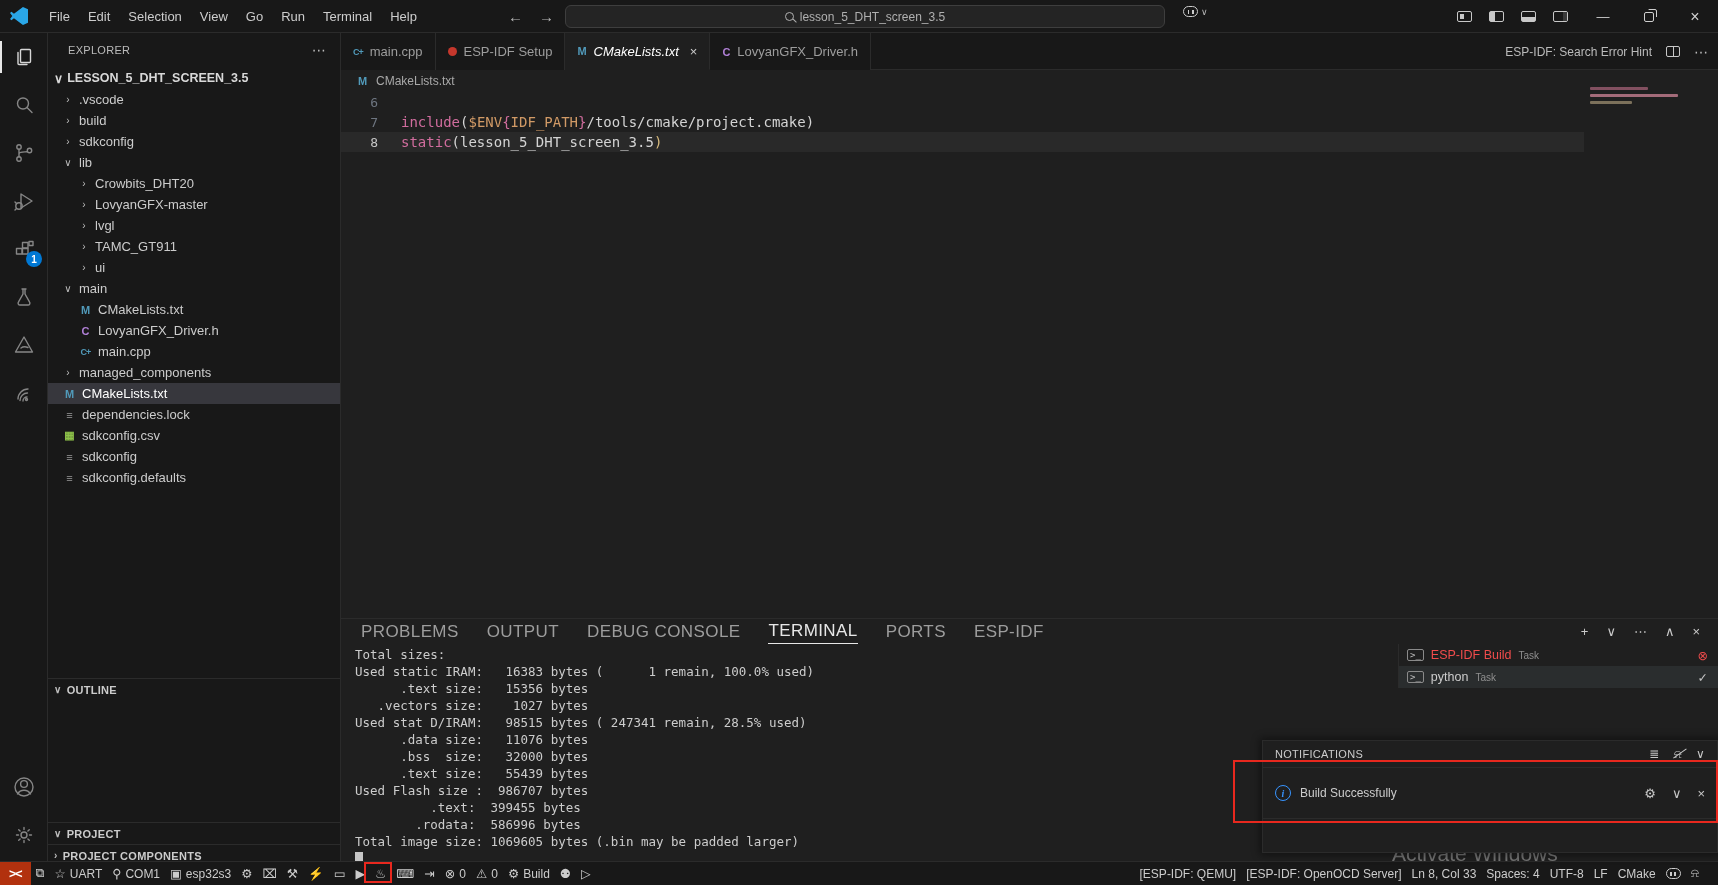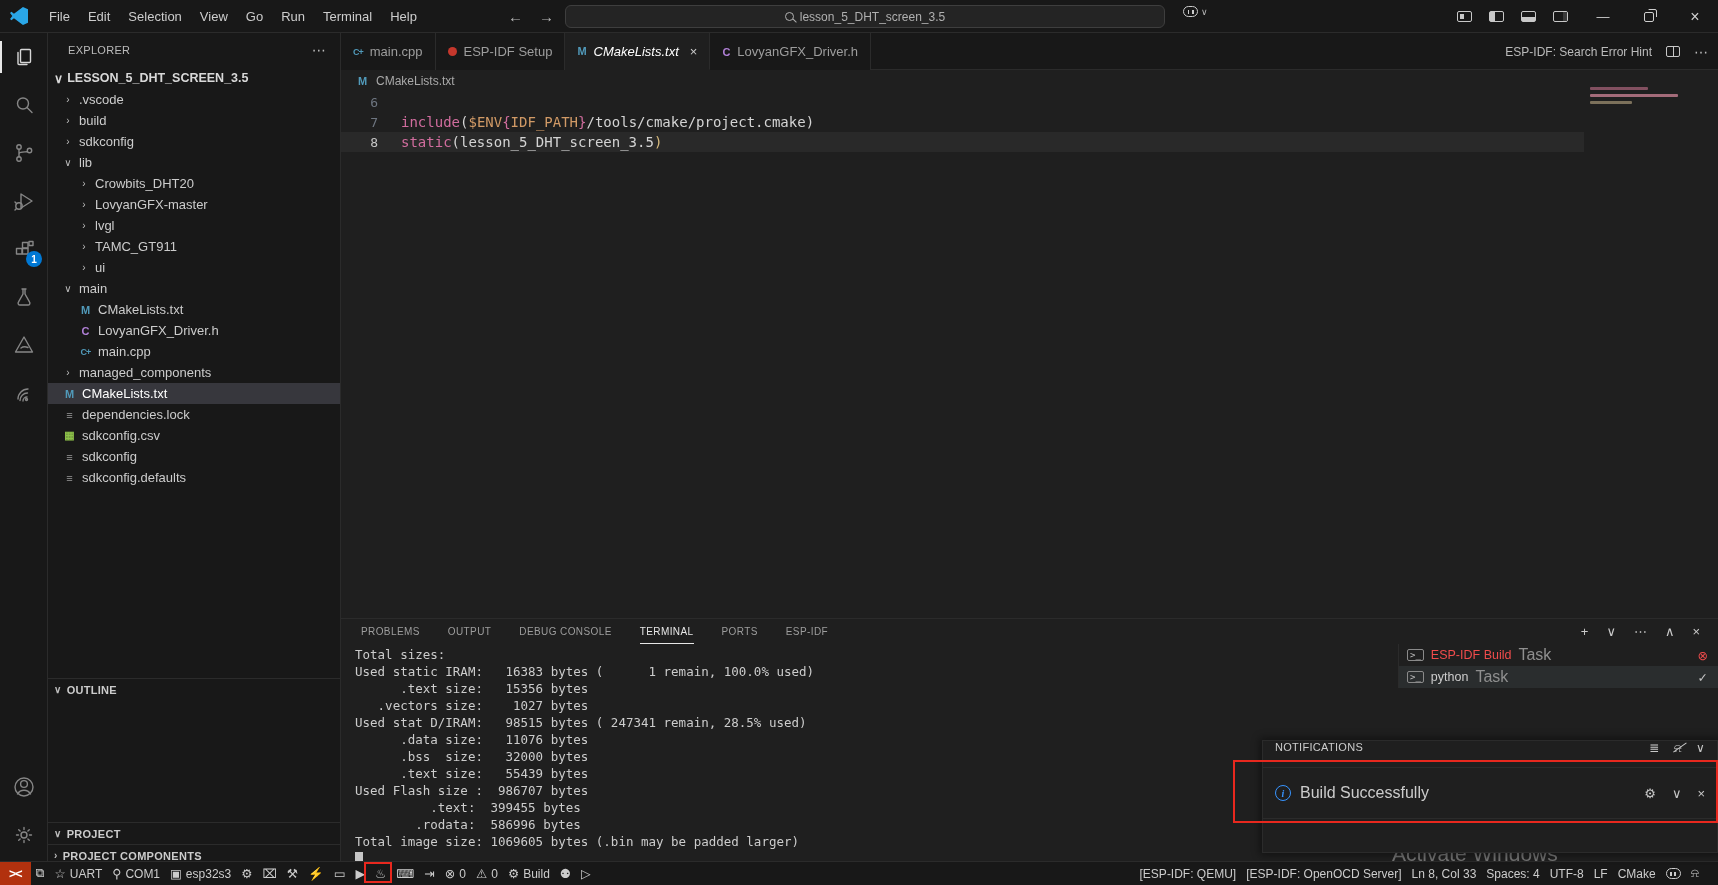--- a/index.html
+++ b/index.html
@@ -81,38 +81,38 @@
   .tok-kw{color:#d16d9e}
   .tok-var{color:#d19a66}
   .tok-pl{color:#d4d4d4}
   .tok-paren{color:#d7ba7d}
   #minimap{position:absolute;left:1249px;top:52px;width:104px;height:30px}
   .mmbar{position:absolute;height:2.6px;border-radius:1px}
 
   
   #panel{position:absolute;left:341px;top:618px;width:1377px;height:243px;background:#1f1f1f;border-top:1px solid #2b2b2b}
   #ptabs{position:absolute;left:20px;top:0;height:25px;display:flex;gap:28px;align-items:center}
-  .ptab{font-size:10px;letter-spacing:.4px;color:#9d9d9d;height:25px;display:flex;align-items:center;cursor:pointer}
+  .ptab{font-size:17px;letter-spacing:.4px;color:#9d9d9d;height:25px;display:flex;align-items:center;cursor:pointer}
   .ptab.active{color:#e7e7e7;border-bottom:1px solid #e7e7e7}
   #ptoolbar{position:absolute;right:18px;top:0;height:25px;display:flex;gap:18px;align-items:center;color:#cccccc;font-size:13px}
   #terminal{position:absolute;left:14px;top:27px;white-space:pre;font-size:12.5px;line-height:17px;color:#cccccc}
   #cursor{position:absolute;left:14px;width:8px;height:13px;background:#c6c6c6}
   #termlist{position:absolute;left:1057px;top:25px;width:320px;border-left:1px solid #2b2b2b}
   .term-row{height:22px;display:flex;align-items:center;gap:7px;padding:0 10px 0 8px;font-size:12.5px;cursor:pointer}
   .term-row.selected{background:#2a2d2e}
   .term-glyph{font-size:9px;border:1px solid #8a8a8a;border-radius:2px;padding:0 2px;color:#bdbdbd;font-family:"DejaVu Sans Mono",monospace}
   .term-label-red{color:#f14c4c}
-  .term-suffix{color:#8f8f8f;font-size:16px}
+  .term-suffix{color:#8f8f8f;font-size:10px}
   .term-status{margin-left:auto}
   .st-error{color:#f14c4c}
   .st-ok{color:#c5c5c5}
 
   
   #notif{position:absolute;left:1262px;top:740px;width:456px;height:113px;background:#1f1f1f;border:1px solid #2b2b2b;box-shadow:0 0 8px 2px rgba(0,0,0,.45);z-index:20}
-  #notif-header{height:26px;display:flex;align-items:flex-start;justify-content:space-between;padding:0 12px;font-size:11px;color:#cccccc;letter-spacing:.3px}
+  #notif-header{height:26px;display:flex;align-items:center;justify-content:space-between;padding:0 12px;font-size:11px;color:#cccccc;letter-spacing:.3px}
   #notif-hicons{display:flex;gap:14px;align-items:center;color:#c8c8c8;font-size:12px}
   .bell-slash{position:relative;display:inline-block}
   .bell-slash:after{content:"";position:absolute;left:-2px;top:6px;width:16px;height:1.4px;background:#c8c8c8;transform:rotate(-35deg)}
   #notif-toast{height:52px;display:flex;align-items:center;padding:0 12px;gap:9px;border-top:1px solid #2b2b2b;border-bottom:1px solid #2b2b2b}
   .info-circ{width:16px;height:16px;border:1.6px solid #3794ff;border-radius:50%;color:#3794ff;font-size:10px;font-weight:bold;display:flex;align-items:center;justify-content:center;font-family:"Liberation Serif",serif;font-style:italic}
   #toast-icons{margin-left:auto;display:flex;gap:16px;color:#c8c8c8;font-size:13px}
   #notif-source{padding:10px 12px;color:#9d9d9d;font-size:12px}
 
   
   #statusbar{position:absolute;left:0;top:861px;width:1718px;height:24px;background:#181818;border-top:1px solid #2b2b2b;display:flex;align-items:center;font-size:12px;color:#cccccc;z-index:8}
@@ -439,21 +439,21 @@
   <div id="notif-header">
     <span>NOTIFICATIONS</span>
     <span id="notif-hicons">
         <span>≣</span>
         <span class="bell-slash">⍾</span>
         <span>∨</span>
       </span>
   </div>
   <div id="notif-toast">
     <span class="info-circ">i</span>
-    <span style="font-size:16px">Build Successfully</span>
+    <span style="font-size:12px">Build Successfully</span>
     <span id="toast-icons">
         <span>⚙</span>
         <span>∨</span>
         <span>×</span>
       </span>
   </div>
 </div>
 
 <div id="statusbar">
   <div id="sb-left">

